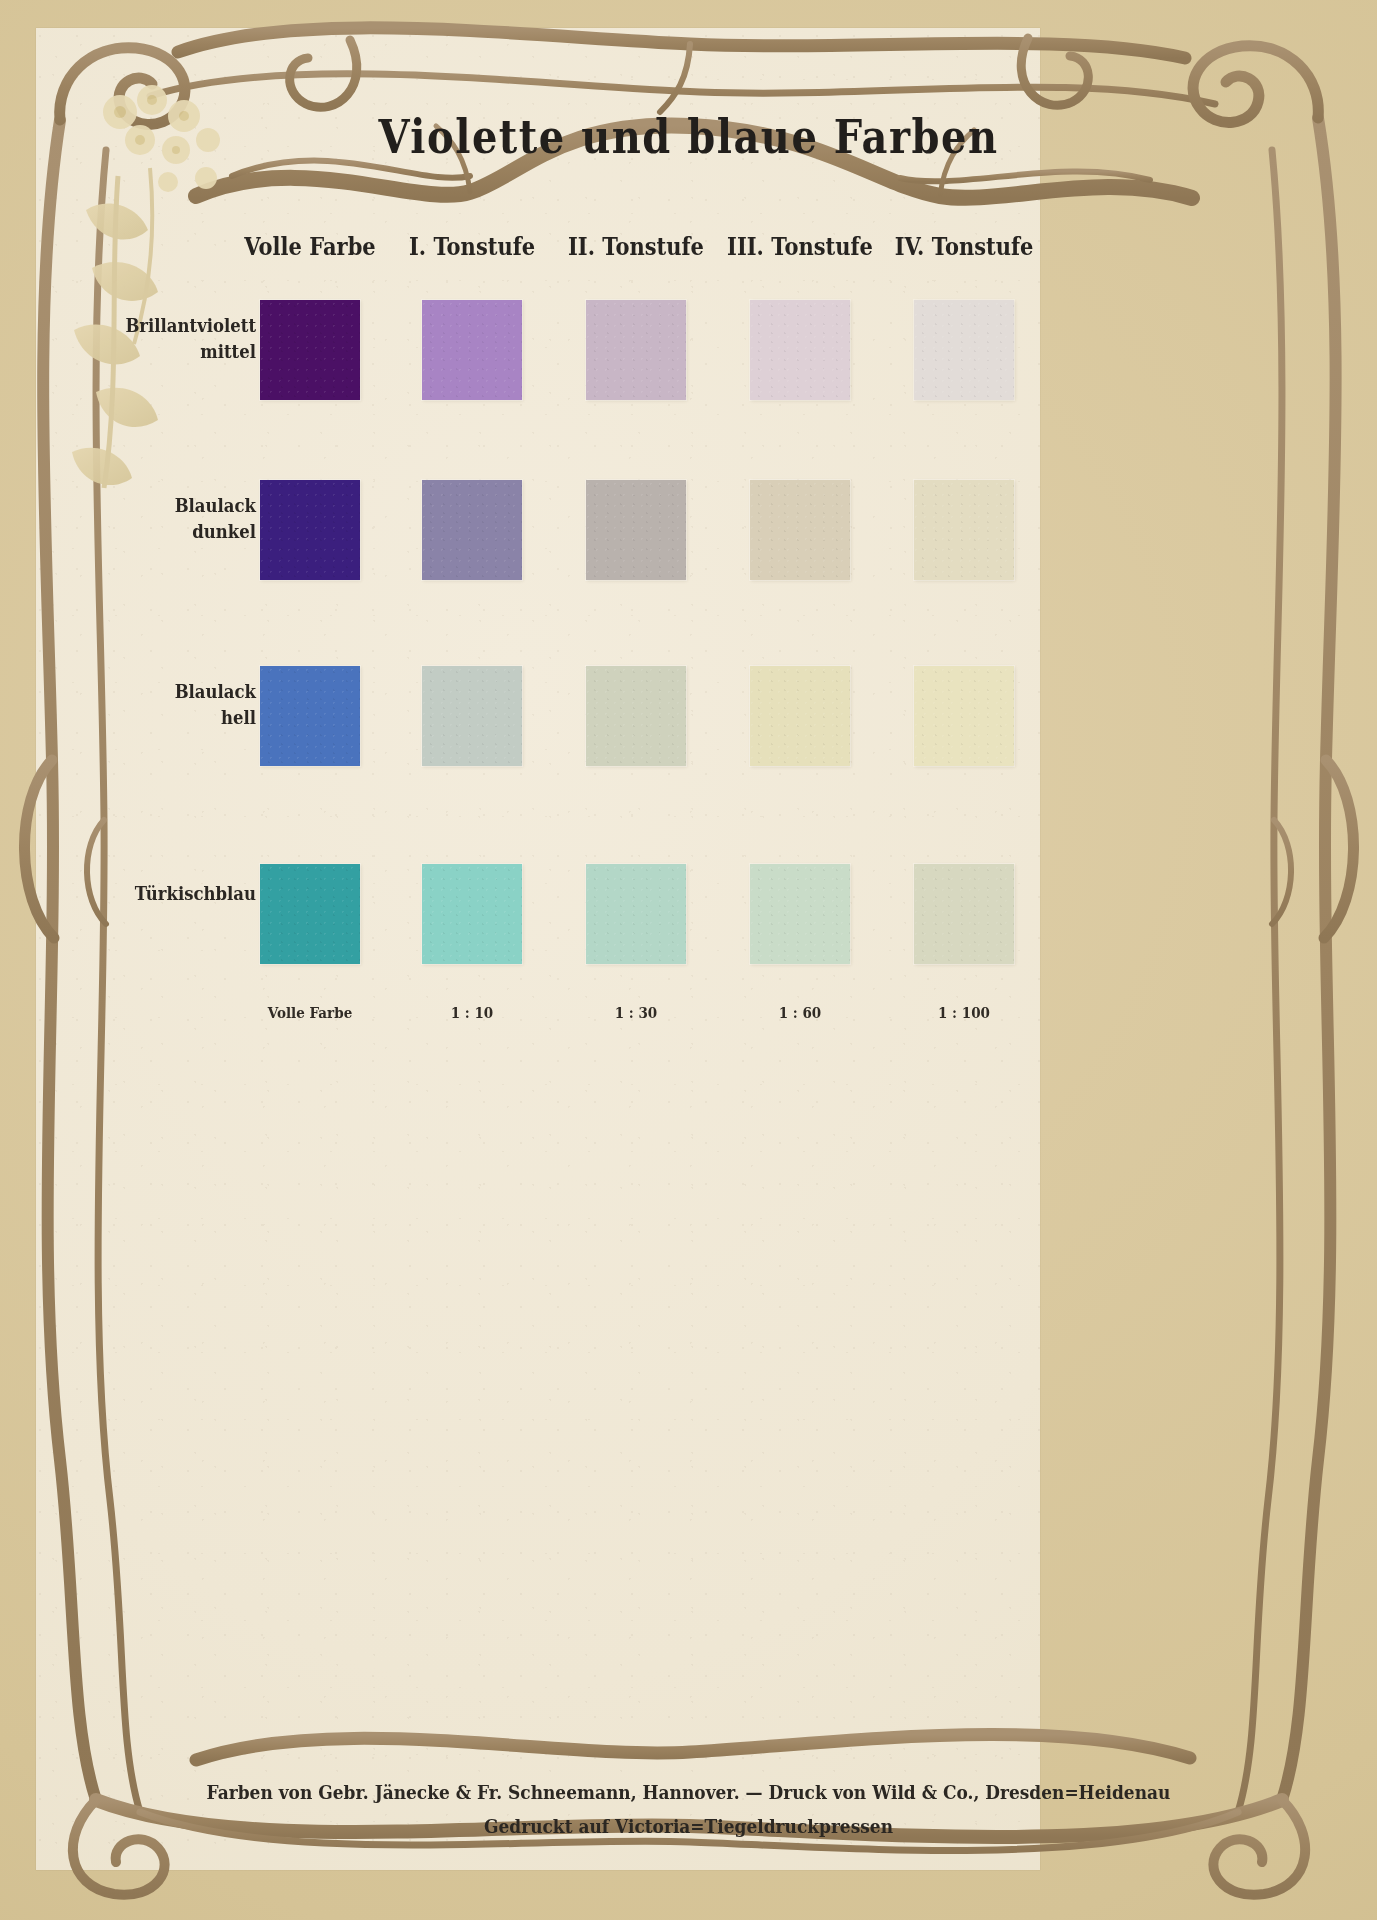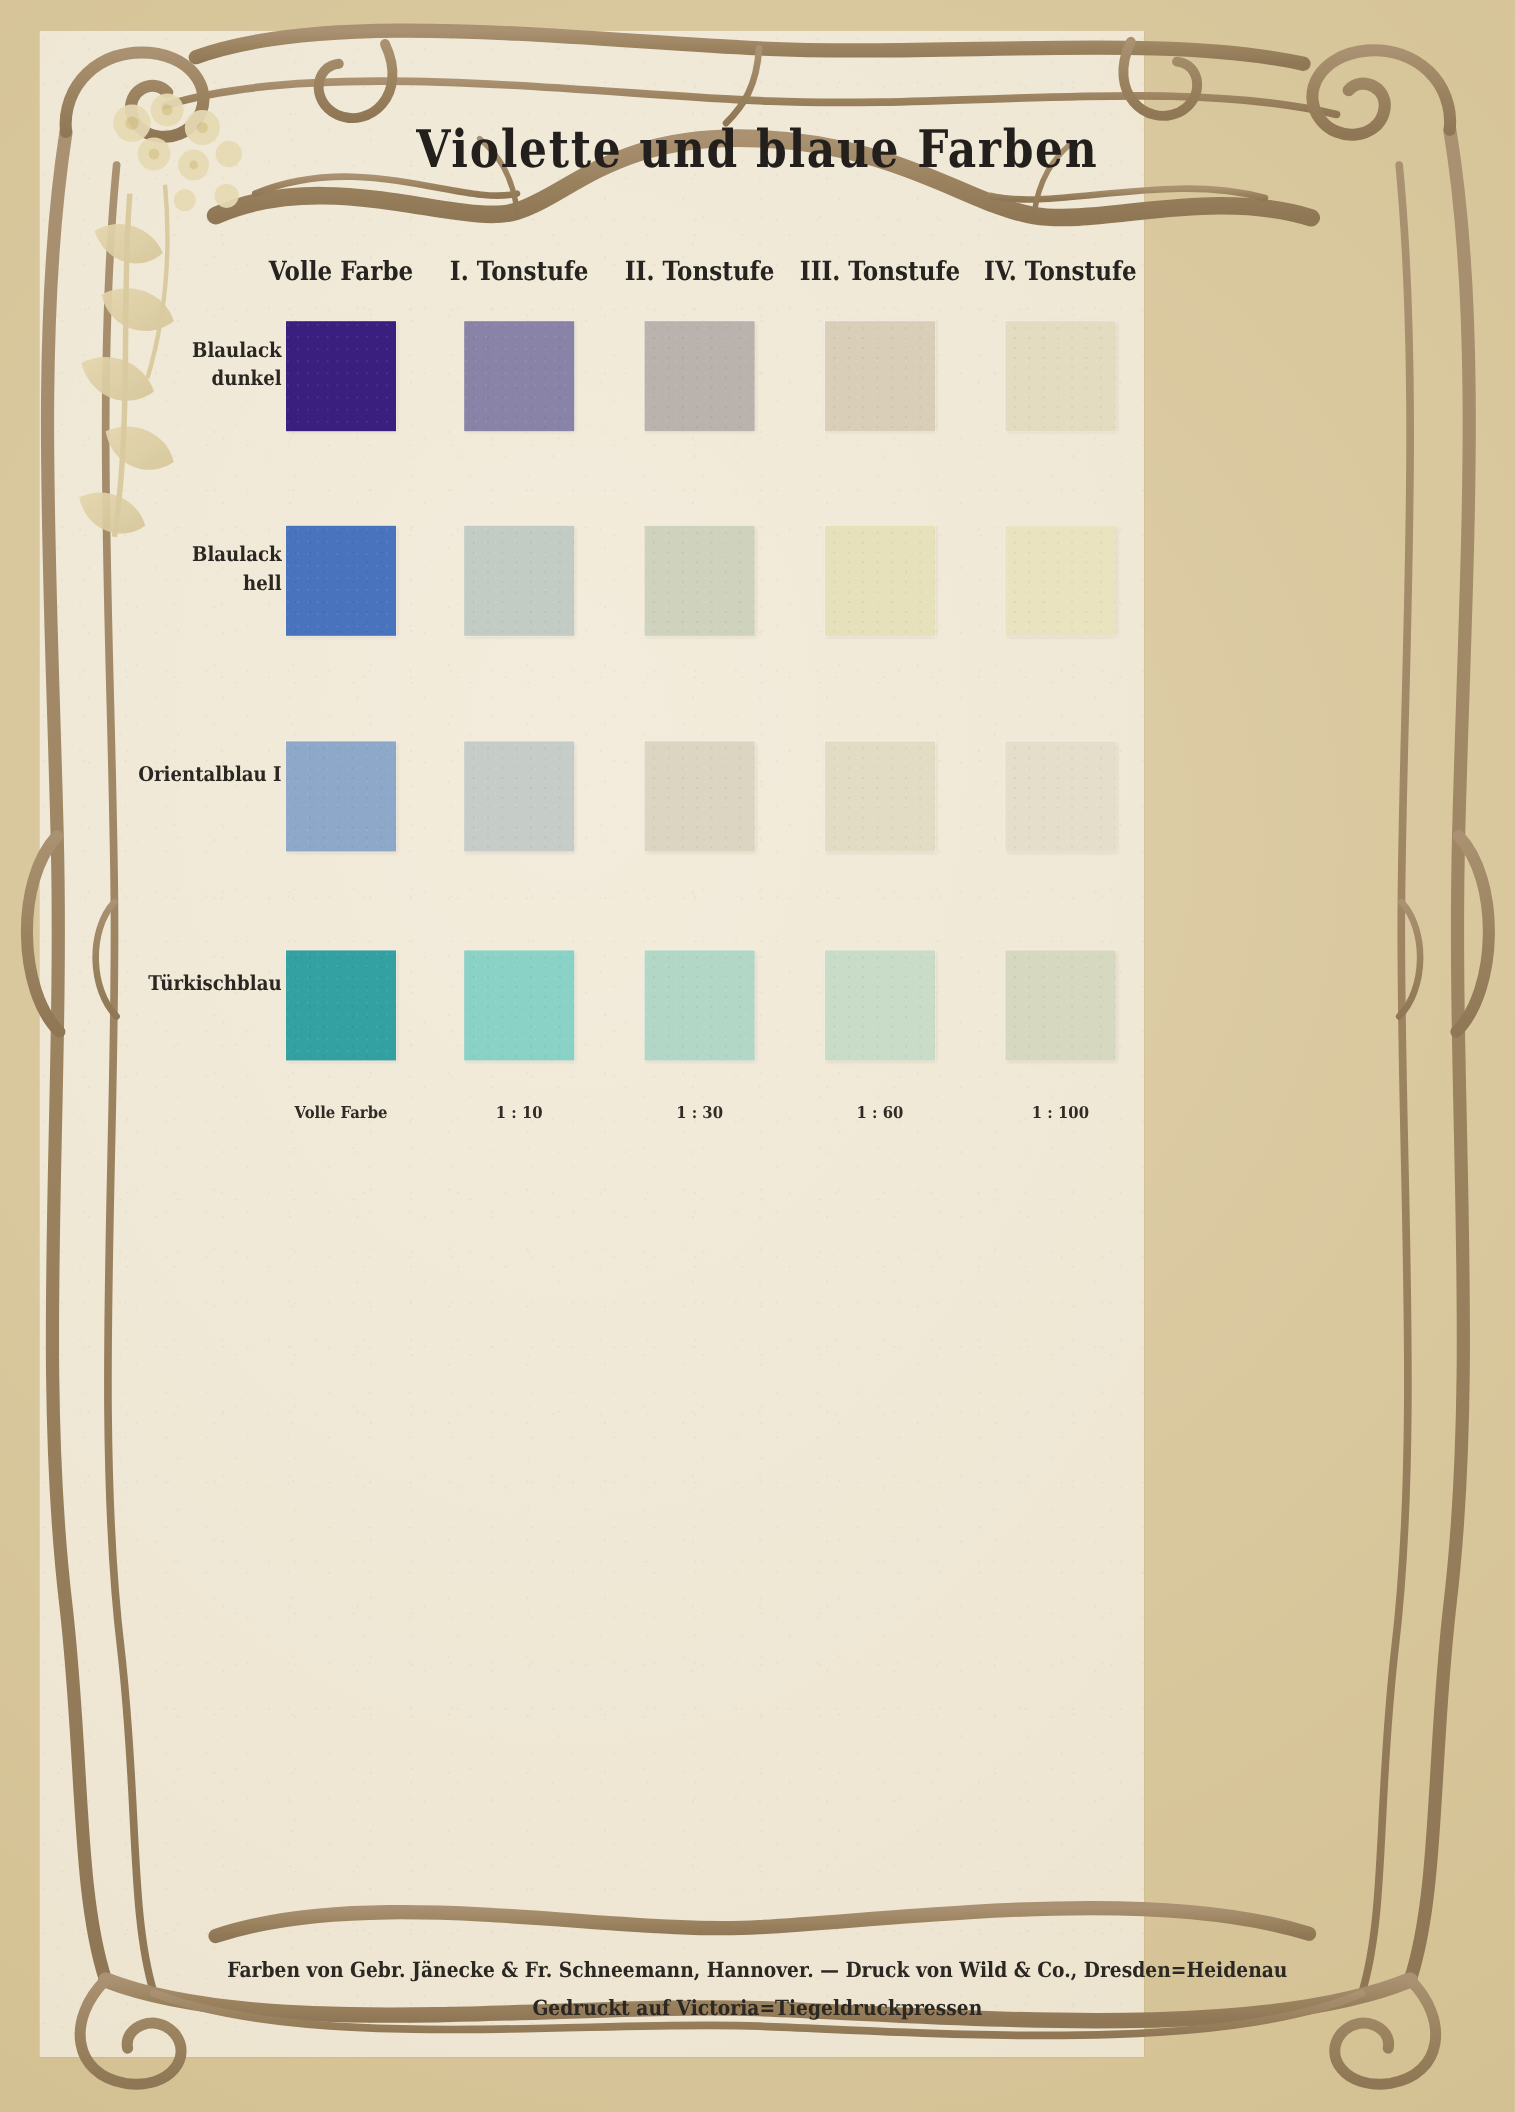--- a/index.html
+++ b/index.html
@@ -287,20 +287,31 @@
     <div class="col-headers">
       <div class="col-head" style="left:186px">Volle Farbe</div>
       <div class="col-head" style="left:348px">I. Tonstufe</div>
       <div class="col-head" style="left:512px">II. Tonstufe</div>
       <div class="col-head" style="left:676px">III. Tonstufe</div>
       <div class="col-head" style="left:840px">IV. Tonstufe</div>
     </div>
 
     <div class="grid">
 
+      <div class="row">
+        <div class="row-label" style="top:38px">
+          <div>Brillantviolett</div>
+          <div>mittel</div>
+        </div>
+        <div class="swatch" style="left: 224px; top: 22px; background: rgb(75, 16, 101);"></div>
+        <div class="swatch" style="left: 386px; top: 22px; background: rgb(168, 132, 196);"></div>
+        <div class="swatch" style="left: 550px; top: 22px; background: rgb(200, 182, 198);"></div>
+        <div class="swatch" style="left: 714px; top: 22px; background: rgb(222, 208, 214);"></div>
+        <div class="swatch" style="left: 878px; top: 22px; background: rgb(226, 220, 216);"></div>
+      </div>
 
       <div class="row">
         <div class="row-label" style="top:30px">
           <div>Blaulack</div>
           <div>dunkel</div>
         </div>
         <div class="swatch" style="left: 224px; top: 14px; background: rgb(59, 31, 126);"></div>
         <div class="swatch" style="left: 386px; top: 14px; background: rgb(138, 131, 168);"></div>
         <div class="swatch" style="left: 550px; top: 14px; background: rgb(185, 178, 173);"></div>
         <div class="swatch" style="left: 714px; top: 14px; background: rgb(217, 207, 184);"></div>
@@ -312,30 +323,20 @@
           <div>Blaulack</div>
           <div>hell</div>
         </div>
         <div class="swatch" style="left: 224px; top: 12px; background: rgb(74, 115, 189);"></div>
         <div class="swatch" style="left: 386px; top: 12px; background: rgb(194, 204, 196);"></div>
         <div class="swatch" style="left: 550px; top: 12px; background: rgb(207, 210, 189);"></div>
         <div class="swatch" style="left: 714px; top: 12px; background: rgb(230, 224, 187);"></div>
         <div class="swatch" style="left: 878px; top: 12px; background: rgb(233, 227, 191);"></div>
       </div>
 
-      <div class="row">
-        <div class="row-label" style="top:38px;left:40px;width:180px">
-          <div>Orientalblau I</div>
-        </div>
-        <div class="swatch" style="left: 224px; top: 20px; background: rgb(141, 168, 200);"></div>
-        <div class="swatch" style="left: 386px; top: 20px; background: rgb(198, 204, 200);"></div>
-        <div class="swatch" style="left: 550px; top: 20px; background: rgb(219, 213, 194);"></div>
-        <div class="swatch" style="left: 714px; top: 20px; background: rgb(227, 220, 196);"></div>
-        <div class="swatch" style="left: 878px; top: 20px; background: rgb(229, 222, 203);"></div>
-      </div>
 
 
 
       <div class="row" style="height:160px">
         <div class="row-label" style="top:40px;left:40px;width:180px">
           <div>Türkischblau</div>
         </div>
         <div class="swatch" style="left: 224px; top: 22px; background: rgb(51, 160, 162);"></div>
         <div class="swatch" style="left: 386px; top: 22px; background: rgb(138, 210, 198);"></div>
         <div class="swatch" style="left: 550px; top: 22px; background: rgb(179, 215, 199);"></div>

